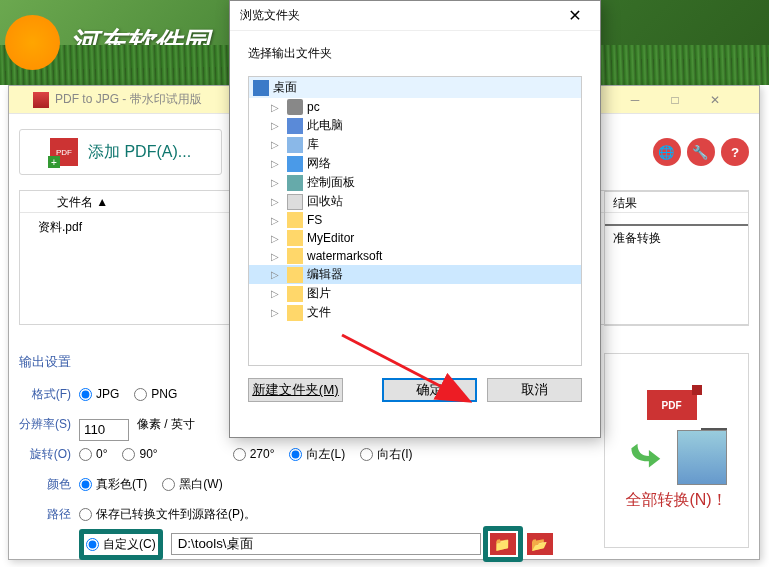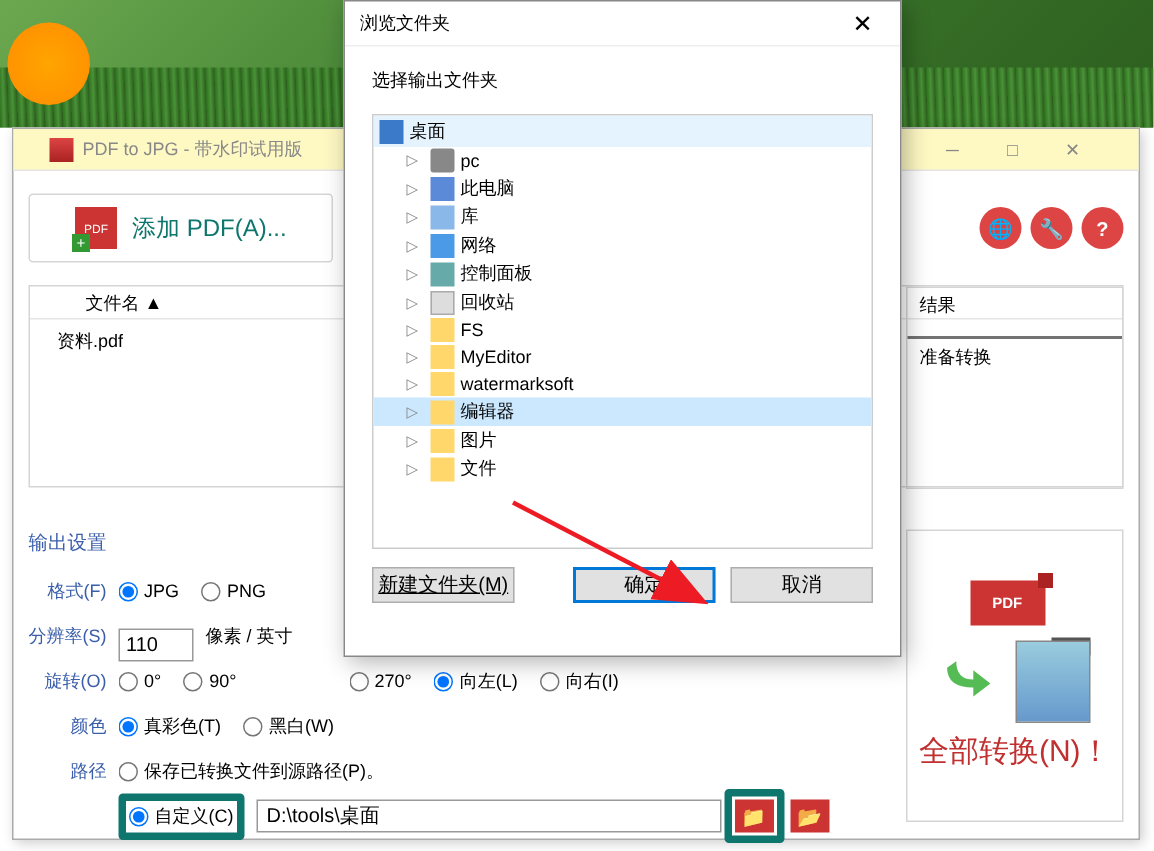--- a/index.html
+++ b/index.html
@@ -51,21 +51,21 @@
     .browse-btn-wrap { display: inline-block; }
     .browse-btn { width: 26px; height: 22px; background: #c33; border: none; cursor: pointer; }
     
     .convert-panel { position: absolute; right: 10px; top: 267px; width: 145px; border: 1px solid #d5d5d5; height: 195px; display: flex; flex-direction: column; align-items: center; justify-content: center; gap: 5px; }
     .pdf-jpg-graphic { width: 100px; height: 95px; position: relative; }
     .pdf-doc { position: absolute; top: 0; left: 20px; width: 50px; height: 30px; background: #c33; color: #fff; font-size: 10px; display: flex; align-items: center; justify-content: center; font-weight: bold; }
     .pdf-doc::before { content: ""; position: absolute; top: -5px; right: -5px; width: 10px; height: 10px; background: #a22; }
     .jpg-doc { position: absolute; bottom: 0; right: 0; width: 50px; height: 55px; background: linear-gradient(#9cd, #69c); border: 1px solid #888; }
     .jpg-label { position: absolute; bottom: 45px; right: 0; background: #555; color: #fff; font-size: 9px; padding: 1px 4px; }
     .arrow-green { position: absolute; bottom: 15px; left: 0; width: 35px; height: 35px; }
-    .convert-text { color: #c13030; font-size: 20px; }
+    .convert-text { color: #c13030; font-size: 16px; }
     
     
     .dialog { position: absolute; top: 0; left: 229px; width: 372px; height: 438px; background: #fff; border: 1px solid #888; box-shadow: 3px 3px 15px rgba(0,0,0,0.3); z-index: 100; }
     .dialog-titlebar { height: 30px; display: flex; align-items: center; padding: 0 10px; border-bottom: 1px solid #eee; }
     .dialog-title { flex: 1; }
     .dialog-close { width: 30px; height: 28px; display: flex; align-items: center; justify-content: center; cursor: pointer; font-size: 16px; }
     .dialog-subtitle { padding: 14px 18px; }
     .tree-area { margin: 0 18px; border: 1px solid #ccc; height: 290px; overflow: auto; }
     .tree-root { display: flex; align-items: center; background: #e5f3ff; padding: 2px 4px; }
     .tree-item { display: flex; align-items: center; padding: 1px 4px 1px 22px; gap: 4px; cursor: pointer; }
@@ -87,20 +87,21 @@
     
     
     .red-arrow { position: absolute; top: 330px; left: 337px; z-index: 200; pointer-events: none; }
   </style>
 </head>
 <body>
 
 <div class="logo-area">
   <div class="grass"></div>
   <div class="logo-icon"></div>
+  <div class="logo-text">河东软件园</div>
 </div>
 
 <div class="main-window">
   <div class="main-titlebar">
     <div class="main-titlebar-icon"></div>
     <div class="main-title">PDF to JPG - 带水印试用版</div>
     <div class="win-btn">─</div>
     <div class="win-btn">□</div>
     <div class="win-btn close">✕</div>
   </div>

